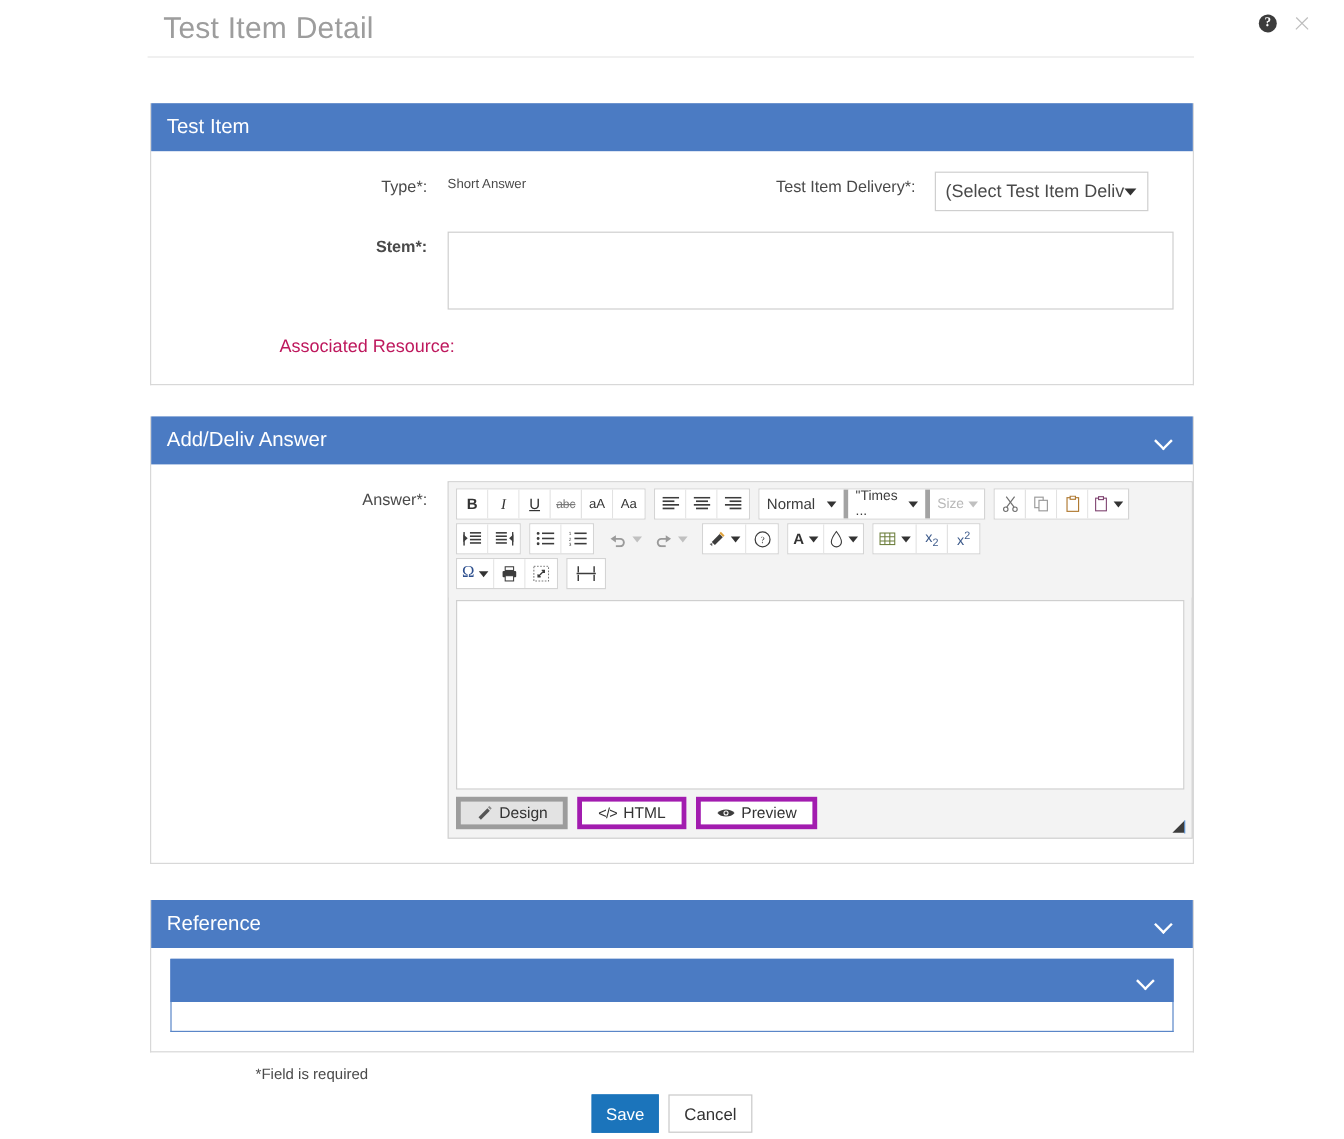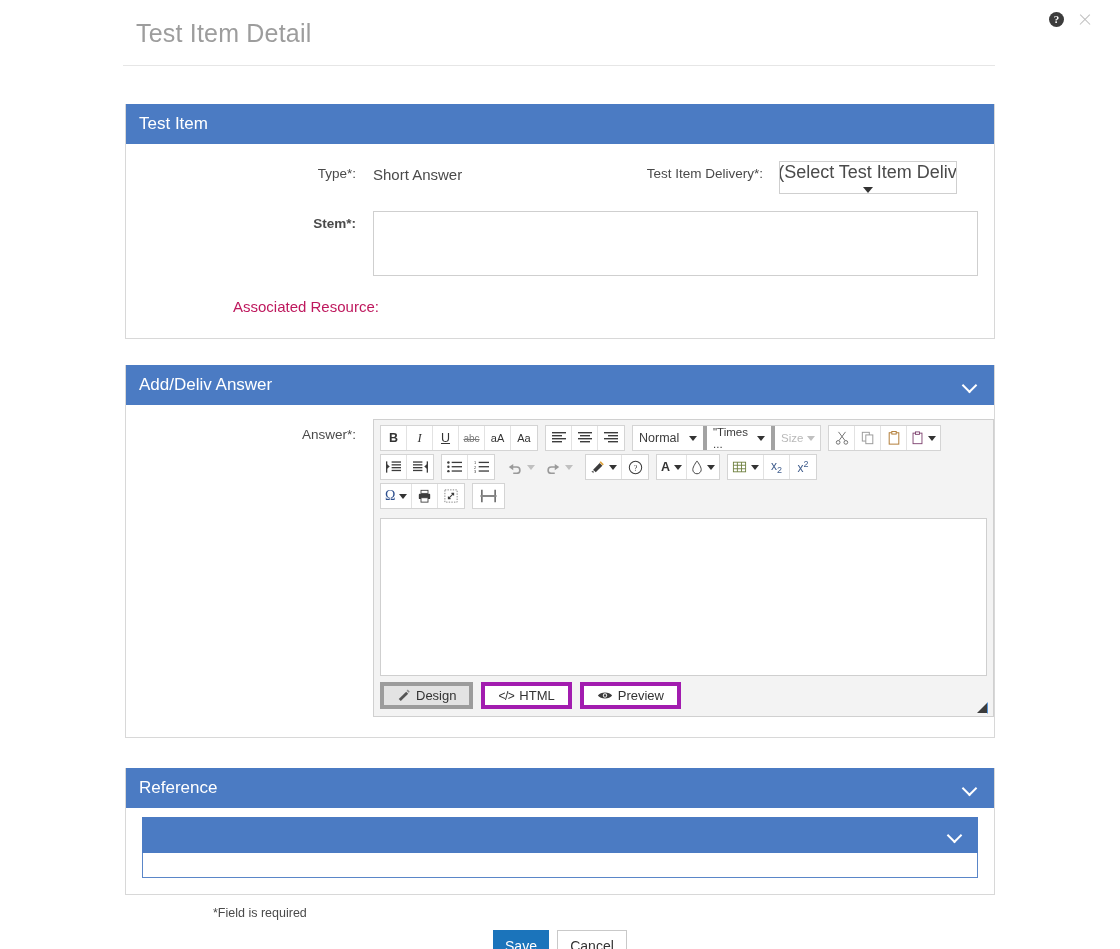--- a/index.html
+++ b/index.html
@@ -8,21 +8,21 @@
     width: 1120px; height: 949px;
     background: #ffffff;
     font-family: "Liberation Sans", sans-serif;
     color: #333;
     overflow: hidden;
   }
 
   
   .page-header {
     position: relative;
-    height: 66px;
+    height: 48px;
     padding: 0 0 0 136px;
     display: flex;
     align-items: center;
   }
   .page-title {
     font-size: 25px;
     font-weight: 400;
     color: #9d9d9d;
     letter-spacing: .2px;
   }
@@ -87,33 +87,33 @@
   
   .ti-panel { margin-top: 38px; }
   .field-row { display: flex; align-items: flex-start; padding: 0; }
   .lbl {
     font-size: 13.5px; color: #4a4a4a; text-align: right;
     padding-top: 5px; flex: none;
   }
   .ti-row1 { padding: 17px 0 0 0; }
   .lbl-type { width: 230px; padding-right: 0; }
   .val-type {
-    font-size: 15px; color: #4a4a4a;
+    font-size: 11px; color: #4a4a4a;
     width: 215px; padding-left: 17px; padding-top: 5px;
   }
   .lbl-delivery { width: 192px; }
   .select-box {
     margin-left: 16px; margin-top: 0;
     width: 178px; height: 33px;
     border: 1px solid #cfcfcf; background: #fff;
     display: flex; align-items: center; justify-content: space-between;
     padding: 0 9px 0 8px;
-    font-size: 18px; color: #4a4a4a;
+    font-size: 15px; color: #4a4a4a;
     cursor: pointer;
-    white-space: nowrap; overflow: hidden; flex-direction: column;
+    white-space: nowrap; overflow: hidden;
   }
   .caret-dn {
     width: 0; height: 0; flex: none;
     border-left: 5px solid transparent;
     border-right: 5px solid transparent;
     border-top: 6px solid #333;
   }
   .ti-row2 { padding-top: 17px; }
   .lbl-stem { width: 230px; font-weight: bold; }
   .stem-area {

